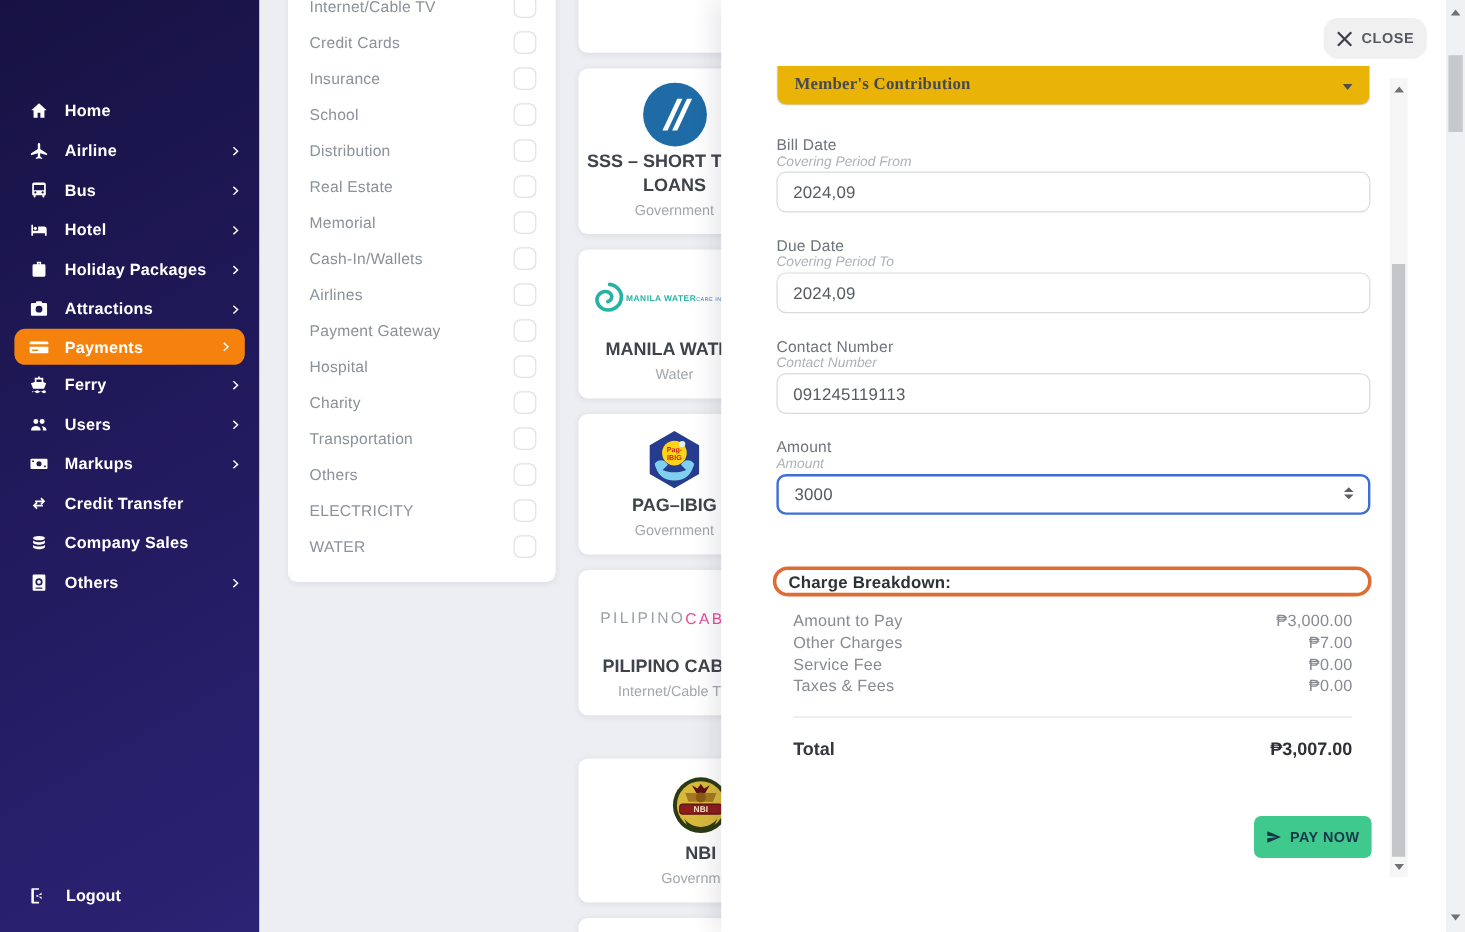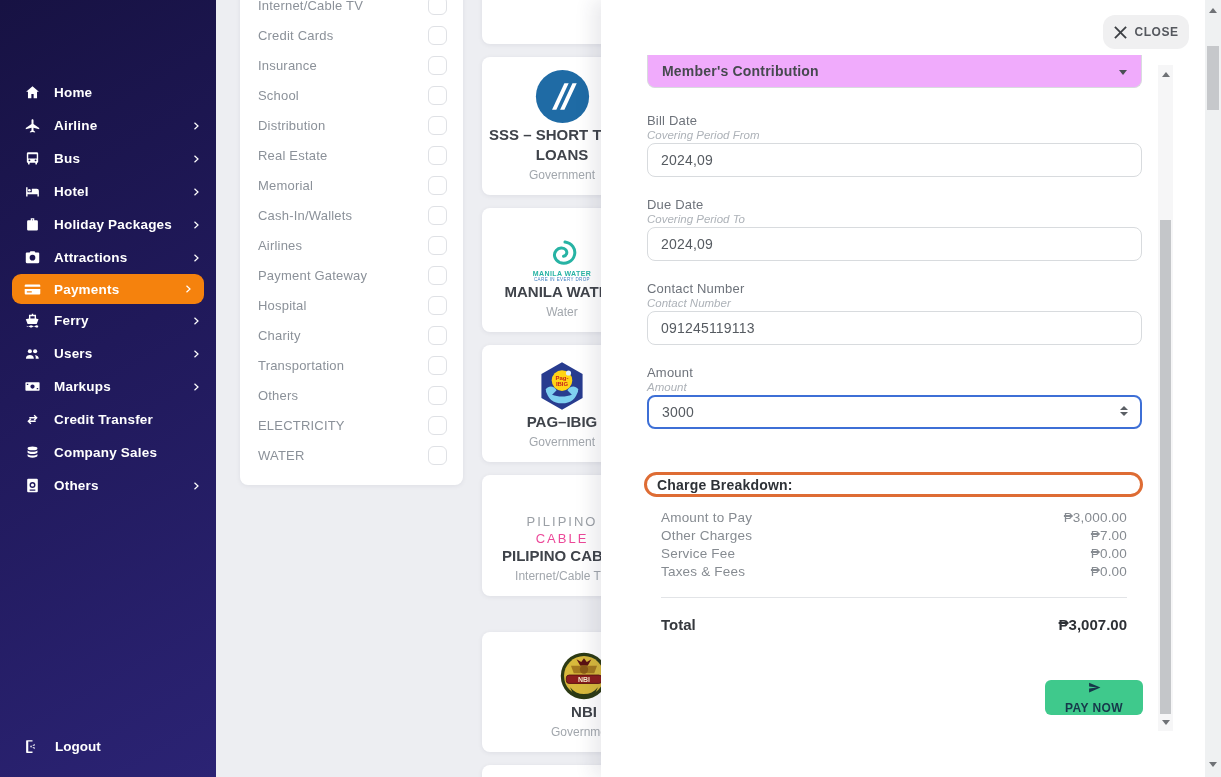--- a/index.html
+++ b/index.html
@@ -35,37 +35,37 @@
   .cards-col { position:absolute; left:482px; top:-78px; width:160px; z-index:1; }
   .biller-card { width:160px; background:#fff; border-radius:8px; box-shadow:0 1px 5px rgba(30,30,60,.07);
     margin-bottom:13px; display:flex; flex-direction:column; align-items:center; cursor:pointer; overflow:hidden; }
   .biller-card:nth-child(1){ height:122px; justify-content:flex-end; padding-bottom:30px; }
   .biller-card:nth-child(2){ height:138px; }
   .biller-card:nth-child(3){ height:124px; }
   .biller-card:nth-child(4){ height:117px; }
   .biller-card:nth-child(5){ height:121px; margin-bottom:36px; }
   .biller-card:nth-child(6){ height:120px;padding-left:44px; }
   .biller-card:nth-child(7){ height:120px; }
-  .b-logo { flex:1; display:flex; flex-direction:column; align-items:center; justify-content:flex-end; padding-top:8px; }
+  .b-logo { flex:1; display:flex; flex-direction:row; align-items:center; justify-content:center; padding-top:8px; }
   .b-title { font-size:15px; font-weight:bold; color:#3f434a; text-align:center; line-height:20px; white-space:pre-line; }
   .b-cat { font-size:12px; color:#a2a7ad; margin:3px 0 13px; }
   .mw-caption { font-size:7px; font-weight:bold; color:#27b3a4; letter-spacing:.4px; margin-top:1px; }
   .mw-sub { font-size:4.5px; color:#3f7fc1; letter-spacing:.4px; }
   .pc-line1 { font-size:13px; color:#9ba0a6; letter-spacing:2px; }
   .pc-line2 { font-size:13px; color:#ec4899; letter-spacing:2px; margin-top:2px; }
   
   .modal { position:absolute; left:601px; top:0; width:620px; height:777px; background:#fff;
     box-shadow:-8px 0 18px rgba(40,40,70,.10); z-index:5; }
   .close-btn { position:absolute; left:502px; top:15px; width:86px; height:34px; background:#f0f0f1;
     border:none; border-radius:12px; display:flex; align-items:center; justify-content:center; gap:8px; cursor:pointer; }
   .close-btn svg { width:13px; height:13px; stroke:#3c3f44; stroke-width:2; }
   .close-btn span { font-size:12px; font-weight:bold; color:#55585e; letter-spacing:.5px; }
   .select-box { position:absolute; left:46px; top:55px; width:495px; height:33px;
     border:1px solid #d8dbde; border-top:none; border-radius:0 0 8px 8px;
-    display:flex; align-items:center; padding:0 14px; cursor:pointer; background:#f0abfc; }
+    display:flex; align-items:center; padding:0 14px; cursor:pointer; background:#eab308;font-family:Liberation Serif, serif; }
   .select-box .sel-text { flex:1; font-size:14px; font-weight:bold; color:#46494f; letter-spacing:.2px; }
   .select-box .caret { width:0; height:0; border-left:4.5px solid transparent; border-right:4.5px solid transparent;
     border-top:5.5px solid #4a4e54; margin-top:3px; }
   .fgroup { position:absolute; left:46px; width:495px; }
   .f-label { font-size:13px; color:#6e737b; letter-spacing:.2px; }
   .f-sub { font-size:11.5px; font-style:italic; color:#adb2b8; margin-top:1px; }
   .f-input { margin-top:2px; width:100%; height:34px; border:1px solid #d8dbde; border-radius:8px;
     font-family:inherit; font-size:14px; color:#565b61; padding:0 13px; background:#fff; outline:none;
     letter-spacing:.2px; position:relative; }
   .fgroup.focused .f-input { border:2px solid #701a75; }
@@ -78,21 +78,21 @@
   .bd-head span { font-size:14px; font-weight:bold; color:#2e3237; letter-spacing:.2px; }
   .bd-rows { position:absolute; left:60px; top:508px; width:466px; }
   .bd-row { height:18px; display:flex; justify-content:space-between; align-items:center; }
   .bd-row .l { font-size:13.5px; color:#868b91; letter-spacing:.2px; }
   .bd-row .v { font-size:13.5px; color:#868b91; letter-spacing:.2px; }
   .bd-divider { position:absolute; left:60px; top:597px; width:466px; height:1px; background:#e2e4e7; }
   .total-row { position:absolute; left:60px; top:616px; width:466px; display:flex; justify-content:space-between; }
   .total-row .l { font-size:15px; font-weight:bold; color:#35383d; }
   .total-row .v { font-size:15px; font-weight:bold; color:#2e3136; }
   .pay-btn { position:absolute; left:444px; top:680px; width:98px; height:35px; border:none; border-radius:6px;
-    display:flex; align-items:center; justify-content:center; gap:7px; cursor:pointer;flex-direction:column; }
+    display:flex; align-items:center; justify-content:center; gap:7px; cursor:pointer; }
   .pay-btn svg { width:13px; height:13px; fill:#16384a; }
   .pay-btn span { font-size:12px; font-weight:bold; color:#16384a; letter-spacing:.4px; }
   
   .modal-scroll { position:absolute; left:557px; top:65px; width:15px; height:666px; background:#f6f6f7; }
   .modal-scroll .thumb { position:absolute; left:2px; top:155px; width:11px; height:494px; background:#c4c6c9; }
   .sb-arrow { position:absolute; left:0; width:15px; height:14px; display:flex; align-items:center; justify-content:center; cursor:pointer; }
   .sb-arrow i { width:0; height:0; border-left:4px solid transparent; border-right:4px solid transparent; display:block; }
   .sb-arrow.up { top:2px; } .sb-arrow.up i { border-bottom:5px solid #6f7276; }
   .sb-arrow.dn { bottom:2px; } .sb-arrow.dn i { border-top:5px solid #6f7276; }
   .page-scroll { position:absolute; left:1205px; top:0; width:16px; height:777px; background:#eff1f2; z-index:9; }

